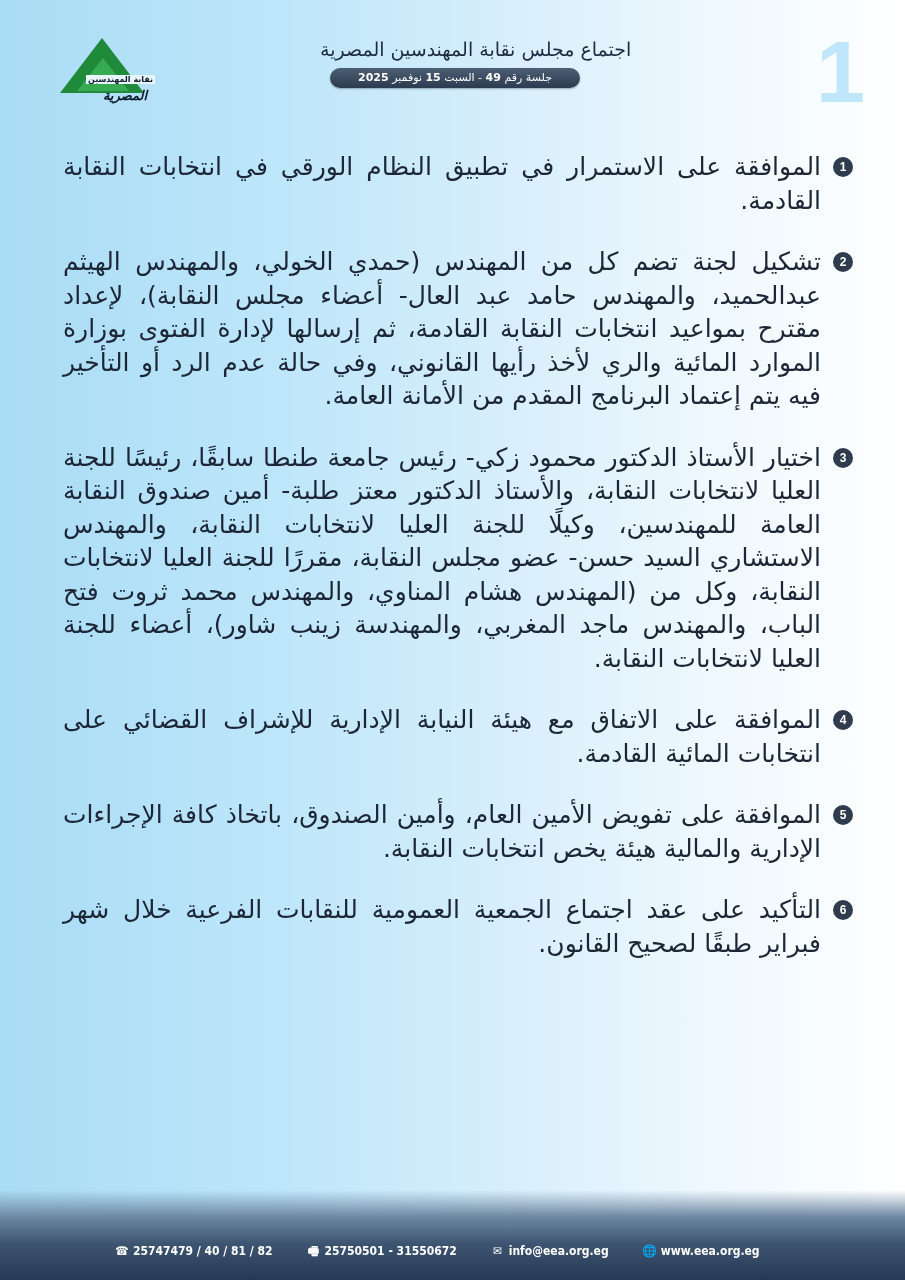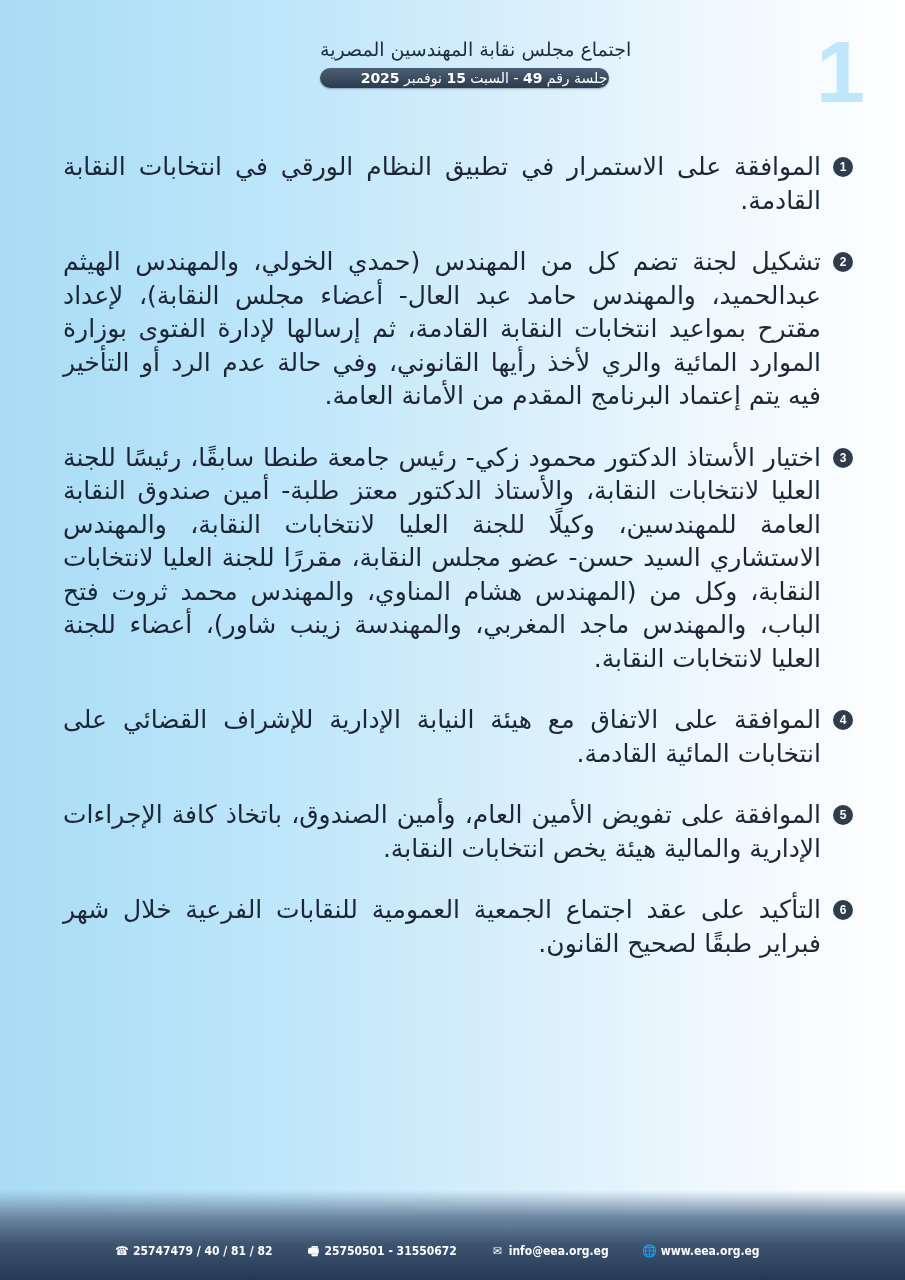--- a/index.html
+++ b/index.html
@@ -15,41 +15,47 @@
       border-left: 42px solid transparent; border-right: 42px solid transparent;
       border-bottom: 55px solid #1f8a3a; }
     .logo-tri-inner { position: absolute; left: 22px; top: 20px; width: 0; height: 0;
       border-left: 26px solid transparent; border-right: 26px solid transparent;
       border-bottom: 33px solid #3cb056; opacity: .85; }
     .logo-text1 { position: absolute; right: 0; top: 37px; font-size: 8px; font-weight: bold; color: #0d1a2a; white-space: nowrap; background: #e8f5fc; padding: 0 2px; }
     .logo-text2 { position: absolute; right: 8px; top: 50px; font-size: 13px; font-weight: bold; color: #0d1a2a; font-style: italic; white-space: nowrap; }
     .title-block { position: absolute; left: 320px; top: 38px; width: 270px; text-align: center; }
     .main-title { font-family: "DejaVu Serif", serif; font-size: 19px; color: #1c2b3f; white-space: nowrap; letter-spacing: -0.5px; }
     .session-pill { margin: 8px auto 0; width: 250px; height: 20px; line-height: 20px; border-radius: 10px;
-      background: linear-gradient(180deg, #4d5f74, #2b3b50); color: #fff; font-size: 14px; direction: rtl; white-space: nowrap;
-      box-shadow: 0 1px 2px rgba(0,0,0,.3); padding-left: 39px; }
+      background: linear-gradient(180deg, #4d5f74, #2b3b50); color: #fff; font-size: 11px; direction: rtl; white-space: nowrap;
+      box-shadow: 0 1px 2px rgba(0,0,0,.3); }
     .session-pill b { font-weight: bold; }
     .page-number { position: absolute; right: 40px; top: 28px; font-family: "Liberation Sans", sans-serif; font-size: 88px; font-weight: bold; color: #bfe6fa; line-height: 88px; }
 
     .content { position: absolute; top: 150px; right: 52px; width: 790px; direction: rtl; }
     .item { position: relative; padding-right: 32px; margin-bottom: 28px; font-size: 25px; line-height: 33.5px; text-align: justify; color: #1c2636; }
     .item-text { display: block; }
     .bullet { position: absolute; right: 0; top: 7px; width: 20px; height: 20px; border-radius: 50%; background: #2f3c4e; color: #fff;
       font-family: "Liberation Sans", sans-serif; font-size: 12px; font-weight: bold; line-height: 20px; text-align: center; }
 
     .footer { position: absolute; left: 0; bottom: 0; width: 905px; height: 90px;
       background: linear-gradient(180deg, rgba(150,175,200,0) 0%, #6e88a3 30%, #3d5470 60%, #263954 100%); }
     .footer-row { position: absolute; left: 115px; bottom: 22px; display: flex; align-items: center; gap: 34px; color: #fff; font-family: "DejaVu Sans Condensed", "DejaVu Sans", sans-serif; font-size: 12px; font-weight: bold; white-space: nowrap; }
     .contact { display: flex; align-items: center; gap: 4px; }
     .icon { display: inline-block; width: 14px; height: 13px; font-size: 12px; line-height: 13px; text-align: center; }
   </style>
 </head>
 <body>
 
 <div class="header">
+  <div class="logo">
+    <div class="logo-tri"></div>
+    <div class="logo-tri-inner"></div>
+    <div class="logo-text1">نقابة المهندسين</div>
+    <div class="logo-text2">المصرية</div>
+  </div>
 
   <div class="title-block">
     <div class="main-title">اجتماع مجلس نقابة المهندسين المصرية</div>
     <div class="session-pill">
       <span>جلسة رقم</span>
       <b>49</b>
       <span>- السبت</span>
       <b>15</b>
       <span>نوفمبر</span>
       <b>2025</b>

